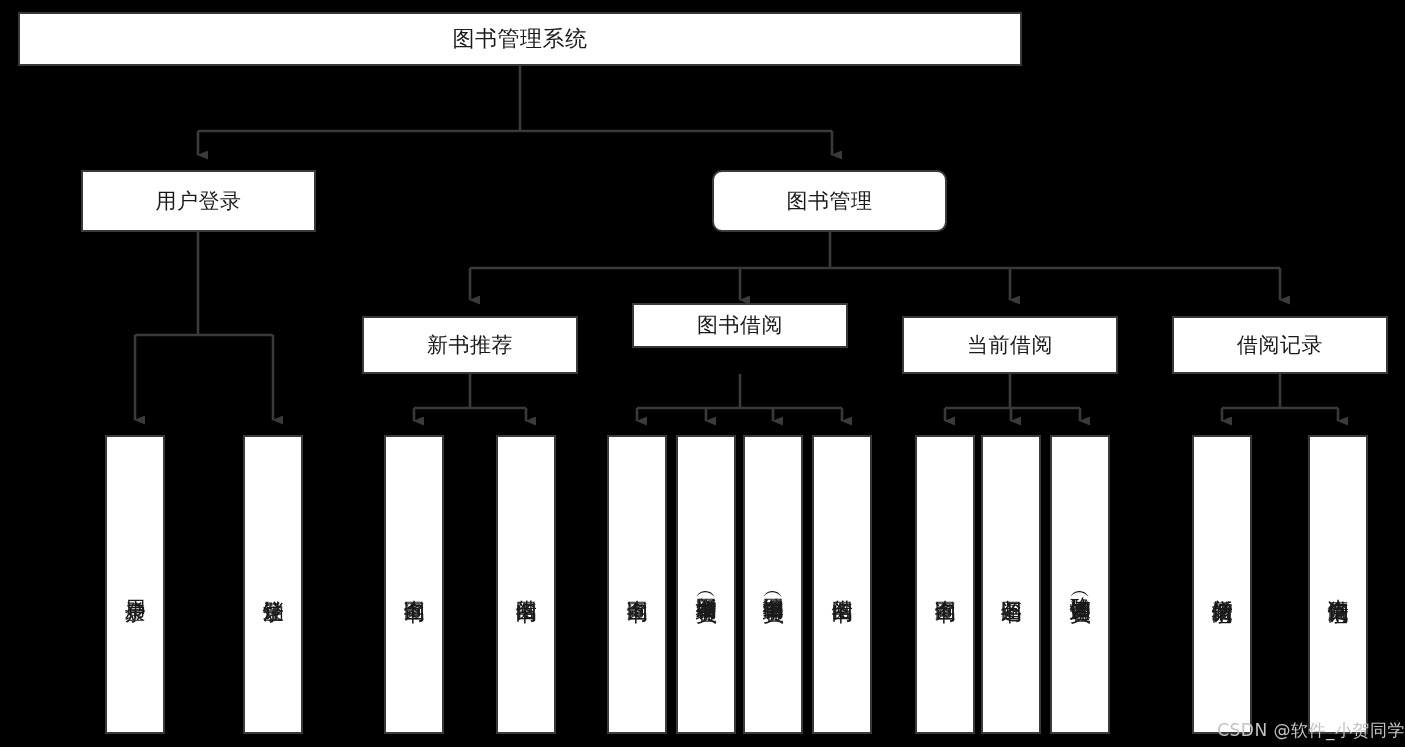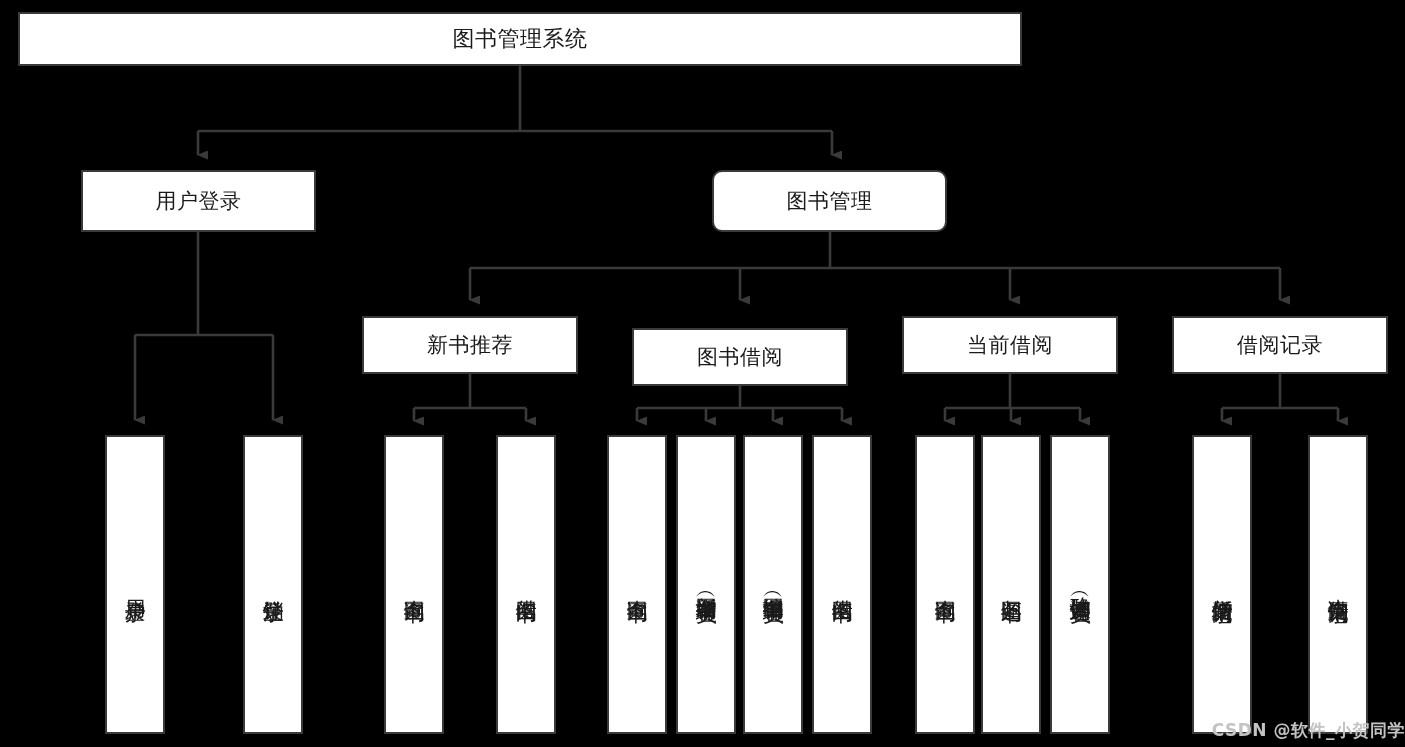--- a/index.html
+++ b/index.html
@@ -66,21 +66,20 @@
   }
   #watermark {
     position: absolute;
     right: 8px;
     bottom: 5px;
     font-size: 17px;
     color: #c3c3c3;
     white-space: nowrap;
     letter-spacing: 0.5px;
     font-family: "DejaVu Sans", "Liberation Sans", sans-serif;
-    font-weight: bold;
   }
 </style>
 </head>
 <body>
 
 <div id="diagram-root">
 
   <svg id="edge-layer" viewBox="0 0 1405 747" width="1405" height="747" xmlns="http://www.w3.org/2000/svg">
     <defs>
       <marker id="arrowhead" markerWidth="9" markerHeight="11" refX="4.5" refY="10" orient="auto" markerUnits="userSpaceOnUse">
@@ -138,21 +137,21 @@
   <div class="node horiz" style="left:81px; top:170px; width:235px; height:62px;">
     <span class="node-label">用户登录</span>
   </div>
   <div class="node horiz" style="left:712px; top:170px; width:235px; height:62px;border-radius:10px;">
     <span class="node-label">图书管理</span>
   </div>
 
   <div class="node horiz" style="left:362px; top:316px; width:216px; height:58px;justify-content:center;">
     <span class="node-label">新书推荐</span>
   </div>
-  <div class="node horiz" style="left:632px; top:328px; width:216px; height:58px;justify-content:center;">
+  <div class="node horiz" style="left:632px; top:303px; width:216px; height:45px;justify-content:center;">
     <span class="node-label">图书借阅</span>
   </div>
   <div class="node horiz" style="left:902px; top:316px; width:216px; height:58px;">
     <span class="node-label">当前借阅</span>
   </div>
   <div class="node horiz" style="left:1172px; top:316px; width:216px; height:58px;">
     <span class="node-label">借阅记录</span>
   </div>
 
   <div class="node vert" style="left:105px; top:435px; width:60px; height:299px;">

